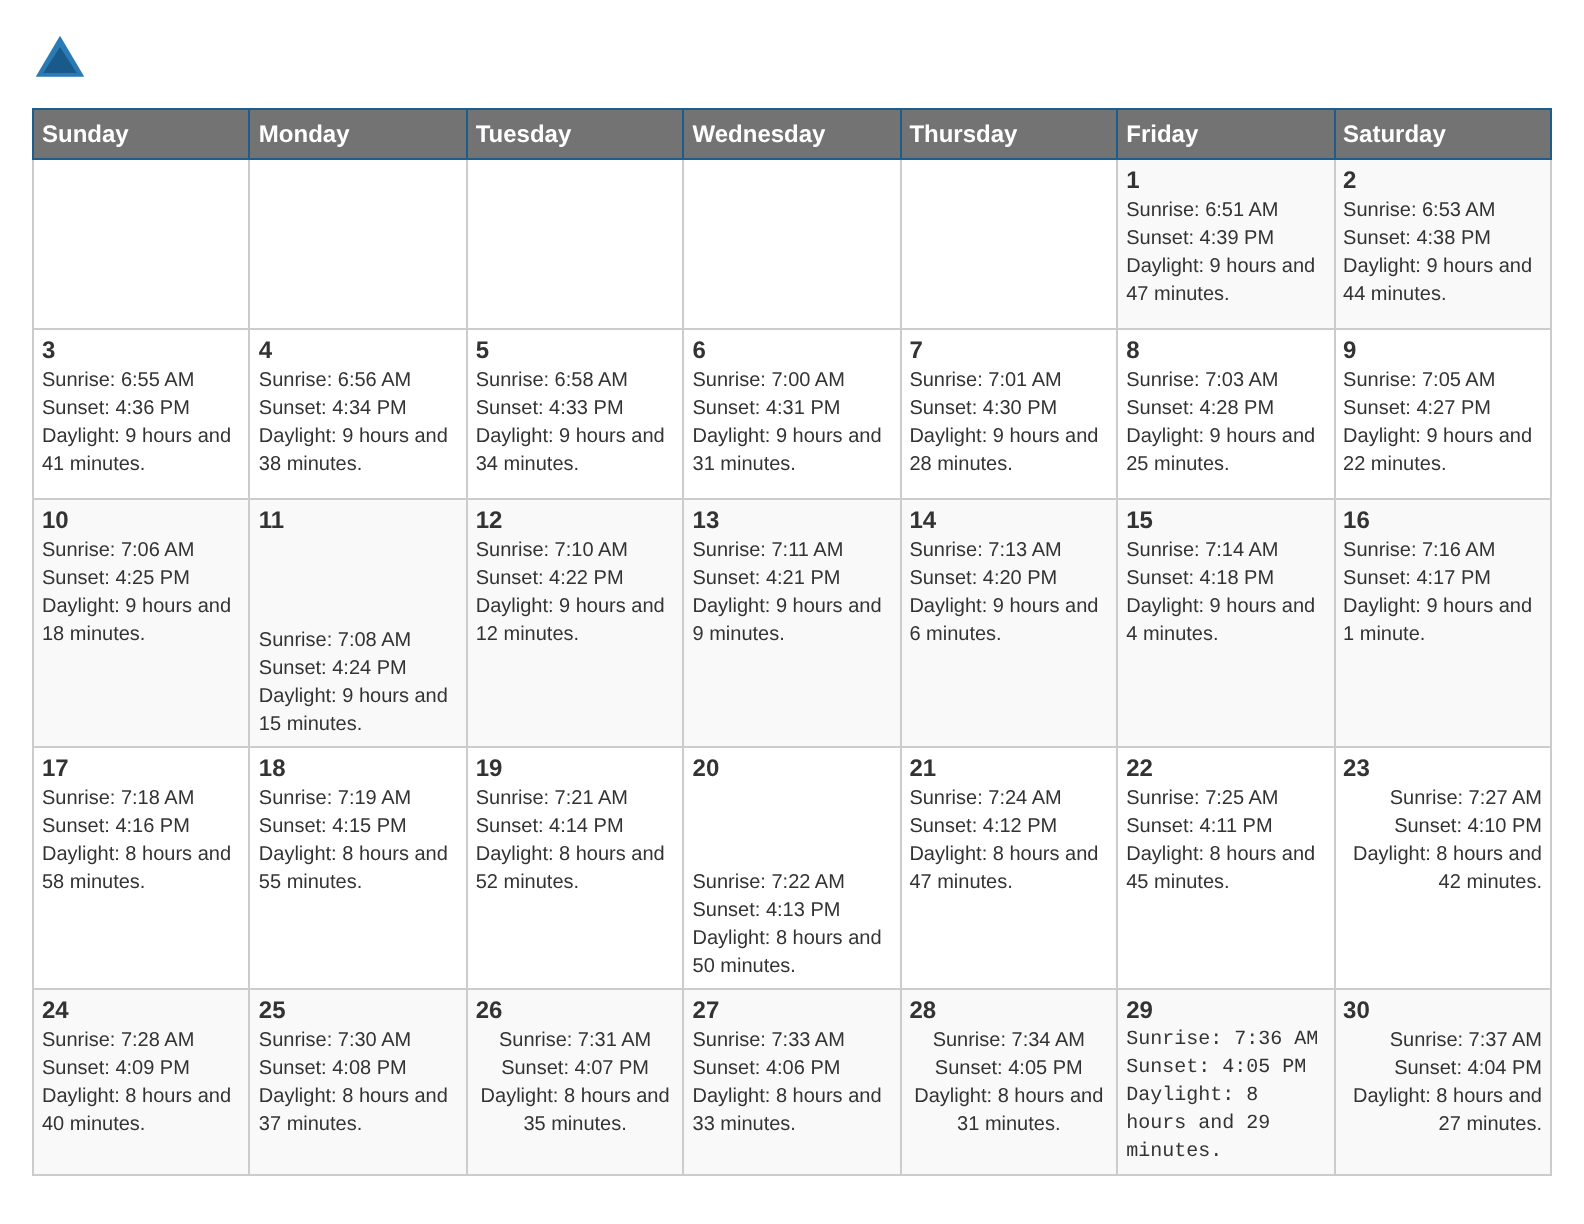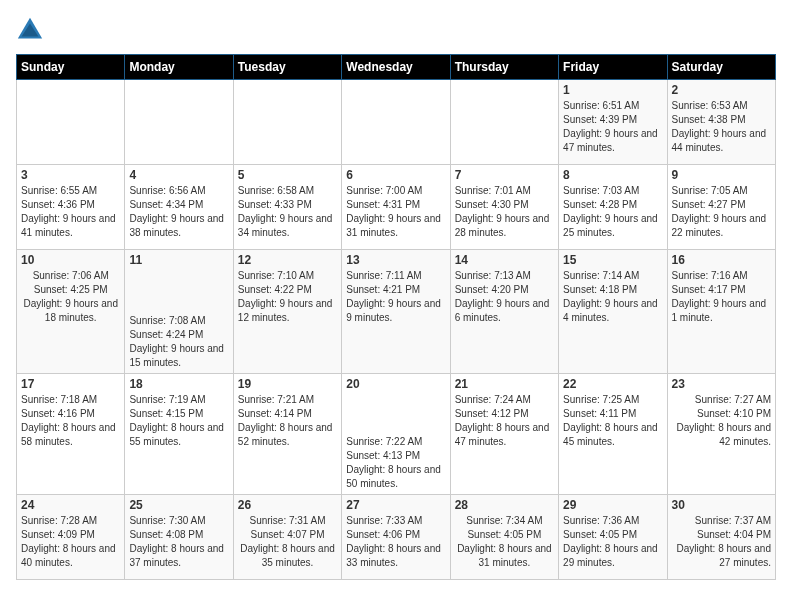--- a/index.html
+++ b/index.html
@@ -51,21 +51,21 @@
     .subtitle {
       font-size: 15px;
       color: #555;
     }
     table {
       width: 100%;
       border-collapse: collapse;
       table-layout: fixed;
     }
     thead tr {
-      background-color: #000000;
+      background-color: #737373;
     }
     thead th {
       color: #fff;
       font-size: 12px;
       font-weight: bold;
       padding: 5px 4px;
       text-align: left;
       border: 1px solid #1e5c8a;
     }
     tbody tr {
@@ -191,21 +191,21 @@
         <td>
           <span class="day-number">9</span>
           <div class="day-info" style="white-space: pre-line;">Sunrise: 7:05 AM
 Sunset: 4:27 PM
 Daylight: 9 hours and 22 minutes.</div>
         </td>
       </tr>
       <tr>
         <td>
           <span class="day-number">10</span>
-          <div class="day-info" style="white-space: pre-line; text-align: center;">Sunrise: 7:06 AM
+          <div class="day-info" style="white-space: pre-line;">Sunrise: 7:06 AM
 Sunset: 4:25 PM
 Daylight: 9 hours and 18 minutes.</div>
         </td>
         <td>
           <span class="day-number">11</span>
           <div class="day-info" style="white-space: pre-line; margin-top: 47px;">Sunrise: 7:08 AM
 Sunset: 4:24 PM
 Daylight: 9 hours and 15 minutes.</div>
         </td>
         <td>
@@ -309,21 +309,21 @@
 Daylight: 8 hours and 33 minutes.</div>
         </td>
         <td>
           <span class="day-number">28</span>
           <div class="day-info" style="white-space: pre-line; text-align: center;">Sunrise: 7:34 AM
 Sunset: 4:05 PM
 Daylight: 8 hours and 31 minutes.</div>
         </td>
         <td>
           <span class="day-number">29</span>
-          <div class="day-info" style="white-space: pre-line;">Sunrise: 7:36 AM
+          <div class="day-info" style="white-space: pre-line; font-family: Liberation Mono, monospace;">Sunrise: 7:36 AM
 Sunset: 4:05 PM
 Daylight: 8 hours and 29 minutes.</div>
         </td>
         <td>
           <span class="day-number">30</span>
           <div class="day-info" style="white-space: pre-line; text-align: right;">Sunrise: 7:37 AM
 Sunset: 4:04 PM
 Daylight: 8 hours and 27 minutes.</div>
         </td>
       </tr>

